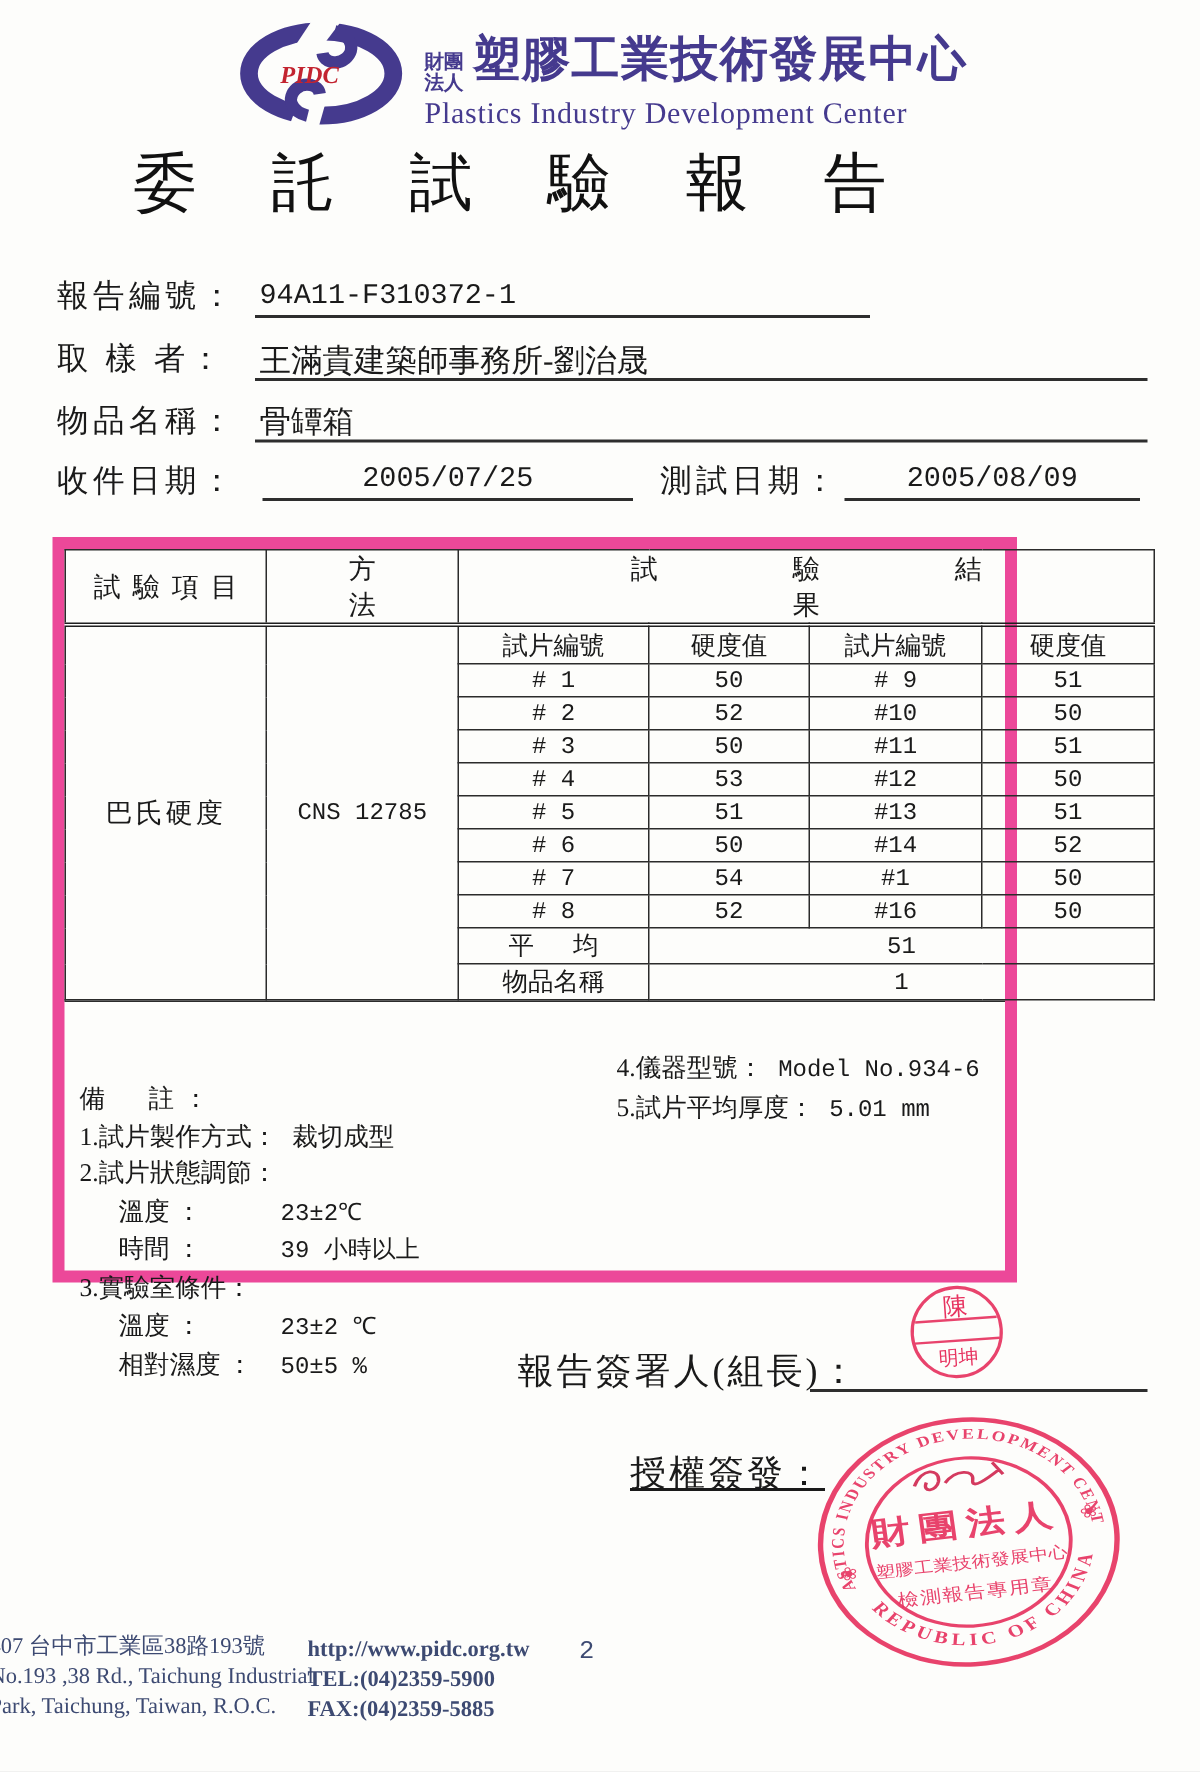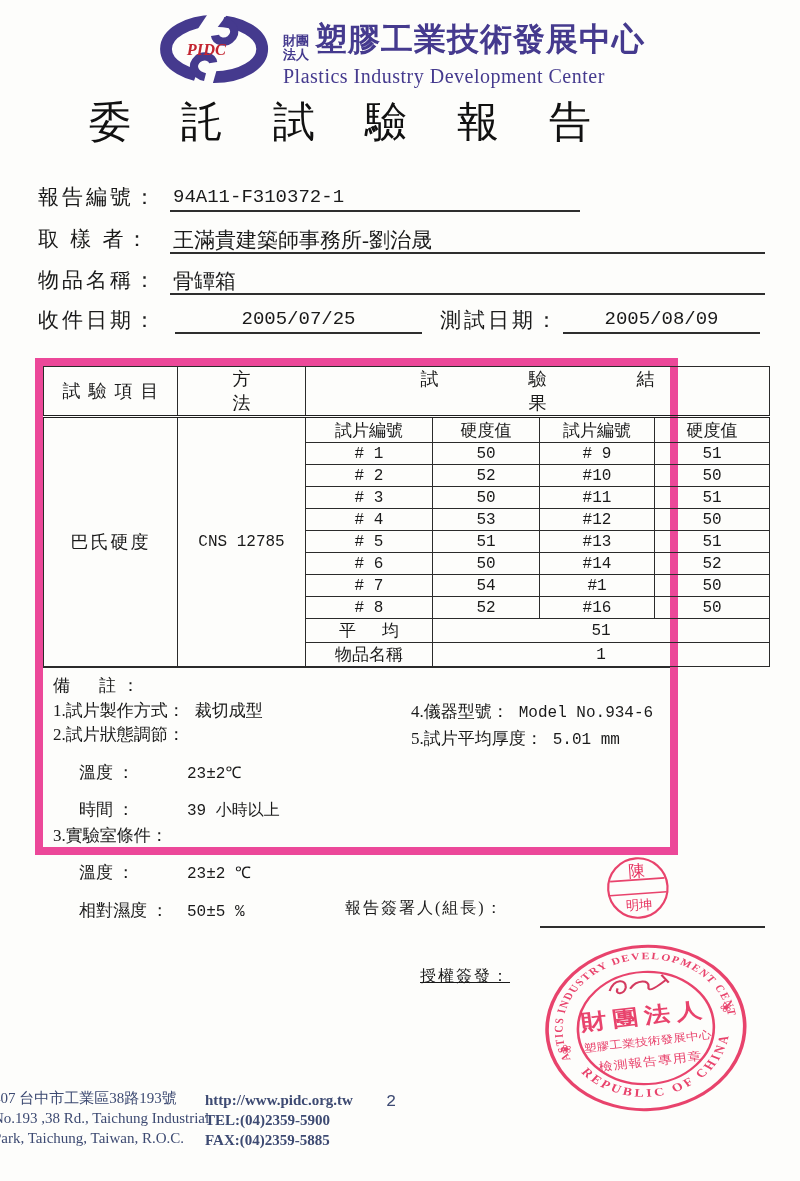--- a/index.html
+++ b/index.html
@@ -38,28 +38,28 @@
   tr.dr td { height:22px; }
   .mono { font-family:"Liberation Mono", monospace; white-space:pre; font-size:16px; }
   .item-cell { font-size:18px; letter-spacing:2px; }
   .sp1 { letter-spacing:8px; padding-left:8px; }
   .sp2 { letter-spacing:44px; padding-left:44px; }
   .sp3 { letter-spacing:90px; padding-left:90px; }
   .sp4 { letter-spacing:26px; padding-left:26px; }
   
   .notes { position:relative; height:220px; padding:6px 10px; font-size:17px;
     line-height:24.5px; border-top:1px solid #2b2b2b; }
-  .note-title { letter-spacing:6px; }
+  .note-title { letter-spacing:6px;margin-top:47px; }
   .note-line .nl { margin-right:10px; }
   .note-line.indent { padding-left:26px; }
-  .note-line.indent .nl { display:inline-block; width:108px; margin-right:0;margin-top:12px; }
+  .note-line.indent .nl { display:inline-block; width:108px; margin-right:0; }
   .nv { font-family:"Liberation Mono", monospace; font-size:16px; }
   .notes-right { position:absolute; left:368px; top:31px; line-height:26px; }
   
-  .sig-label { position:absolute; font-size:16px; letter-spacing:2px; white-space:nowrap;text-align:right; }
+  .sig-label { position:absolute; font-size:24px; letter-spacing:2px; white-space:nowrap;text-align:right; }
   .sig-line { position:absolute; border-bottom:2px solid #2e2e2e; }
   .stamp-small { position:absolute; left:605px; top:855px; transform:rotate(-4deg); }
   .stamp-large { position:absolute; left:543px; top:943px; transform:rotate(-3deg); }
   
   .footer { position:absolute; top:1088px; left:0; width:800px;
     color:#3d4a72; font-size:15px; line-height:20px; }
   .addr { position:absolute; left:-7px; top:0; white-space:nowrap; }
   .contact { position:absolute; left:205px; top:2px; white-space:nowrap;font-weight:bold; }
   .page-num { position:absolute; left:386px; top:4px; font-size:17px;
     font-family:"Liberation Mono", monospace; color:#3d4a72; }

